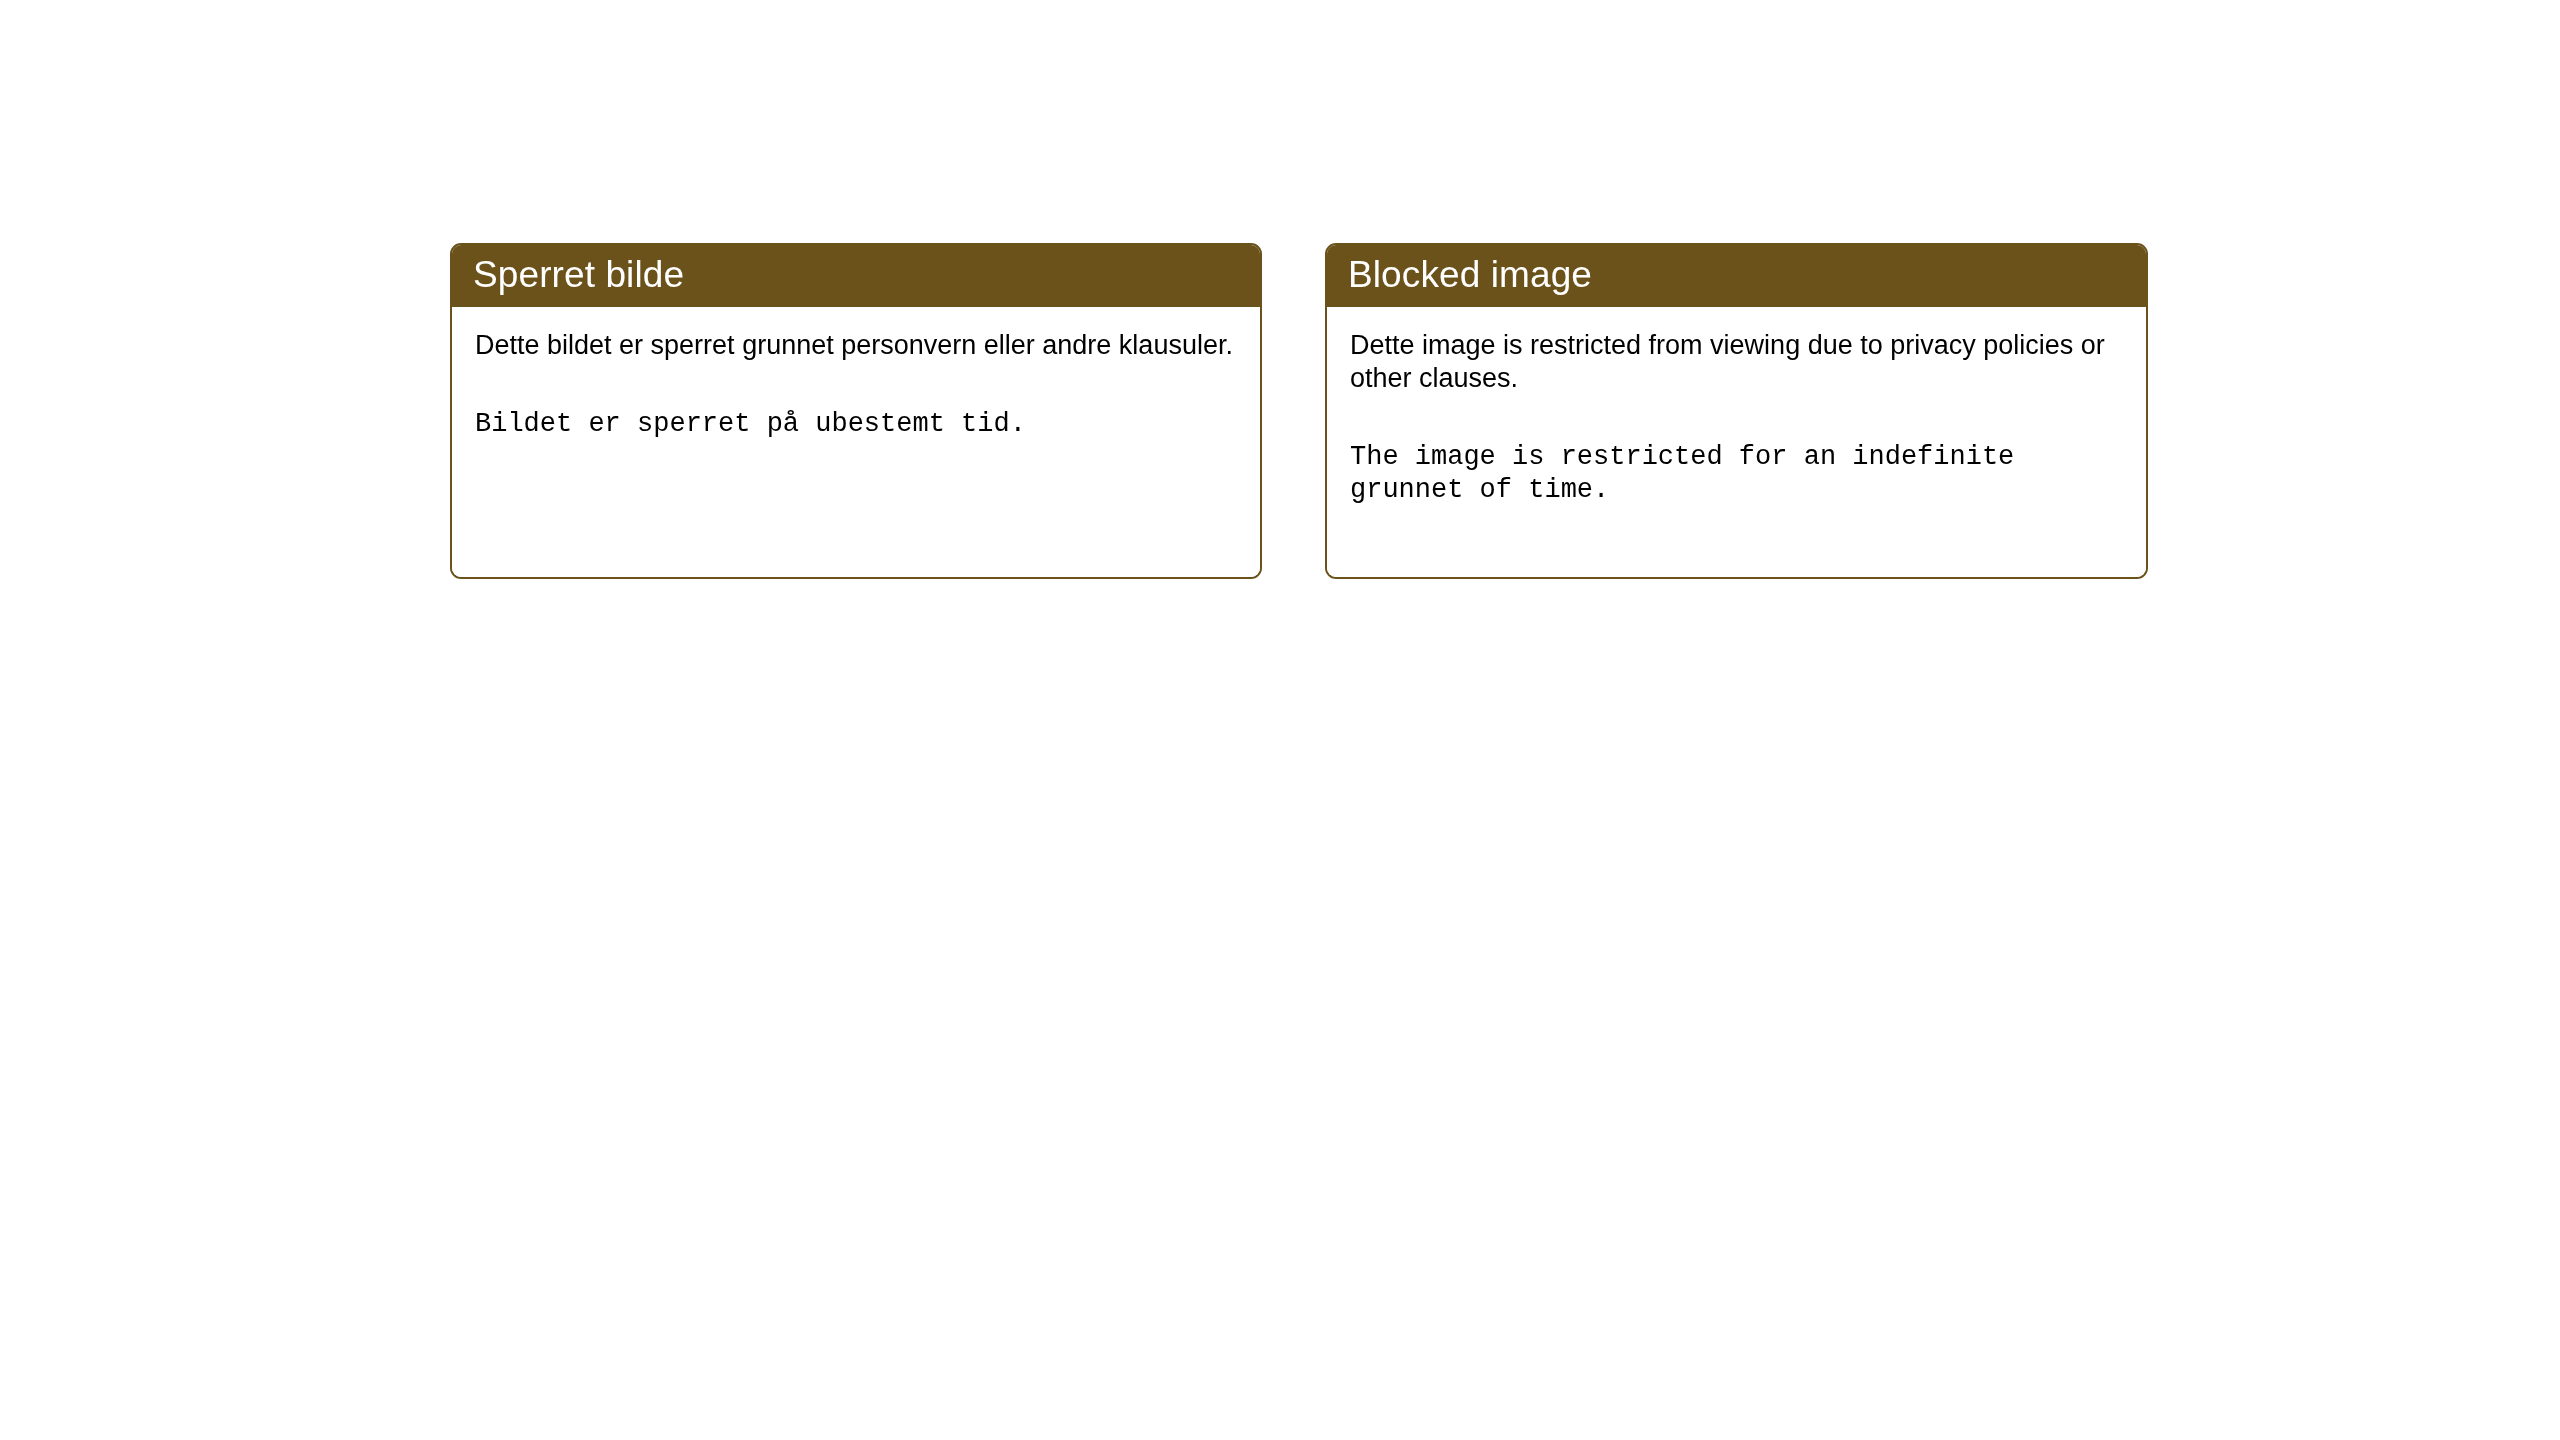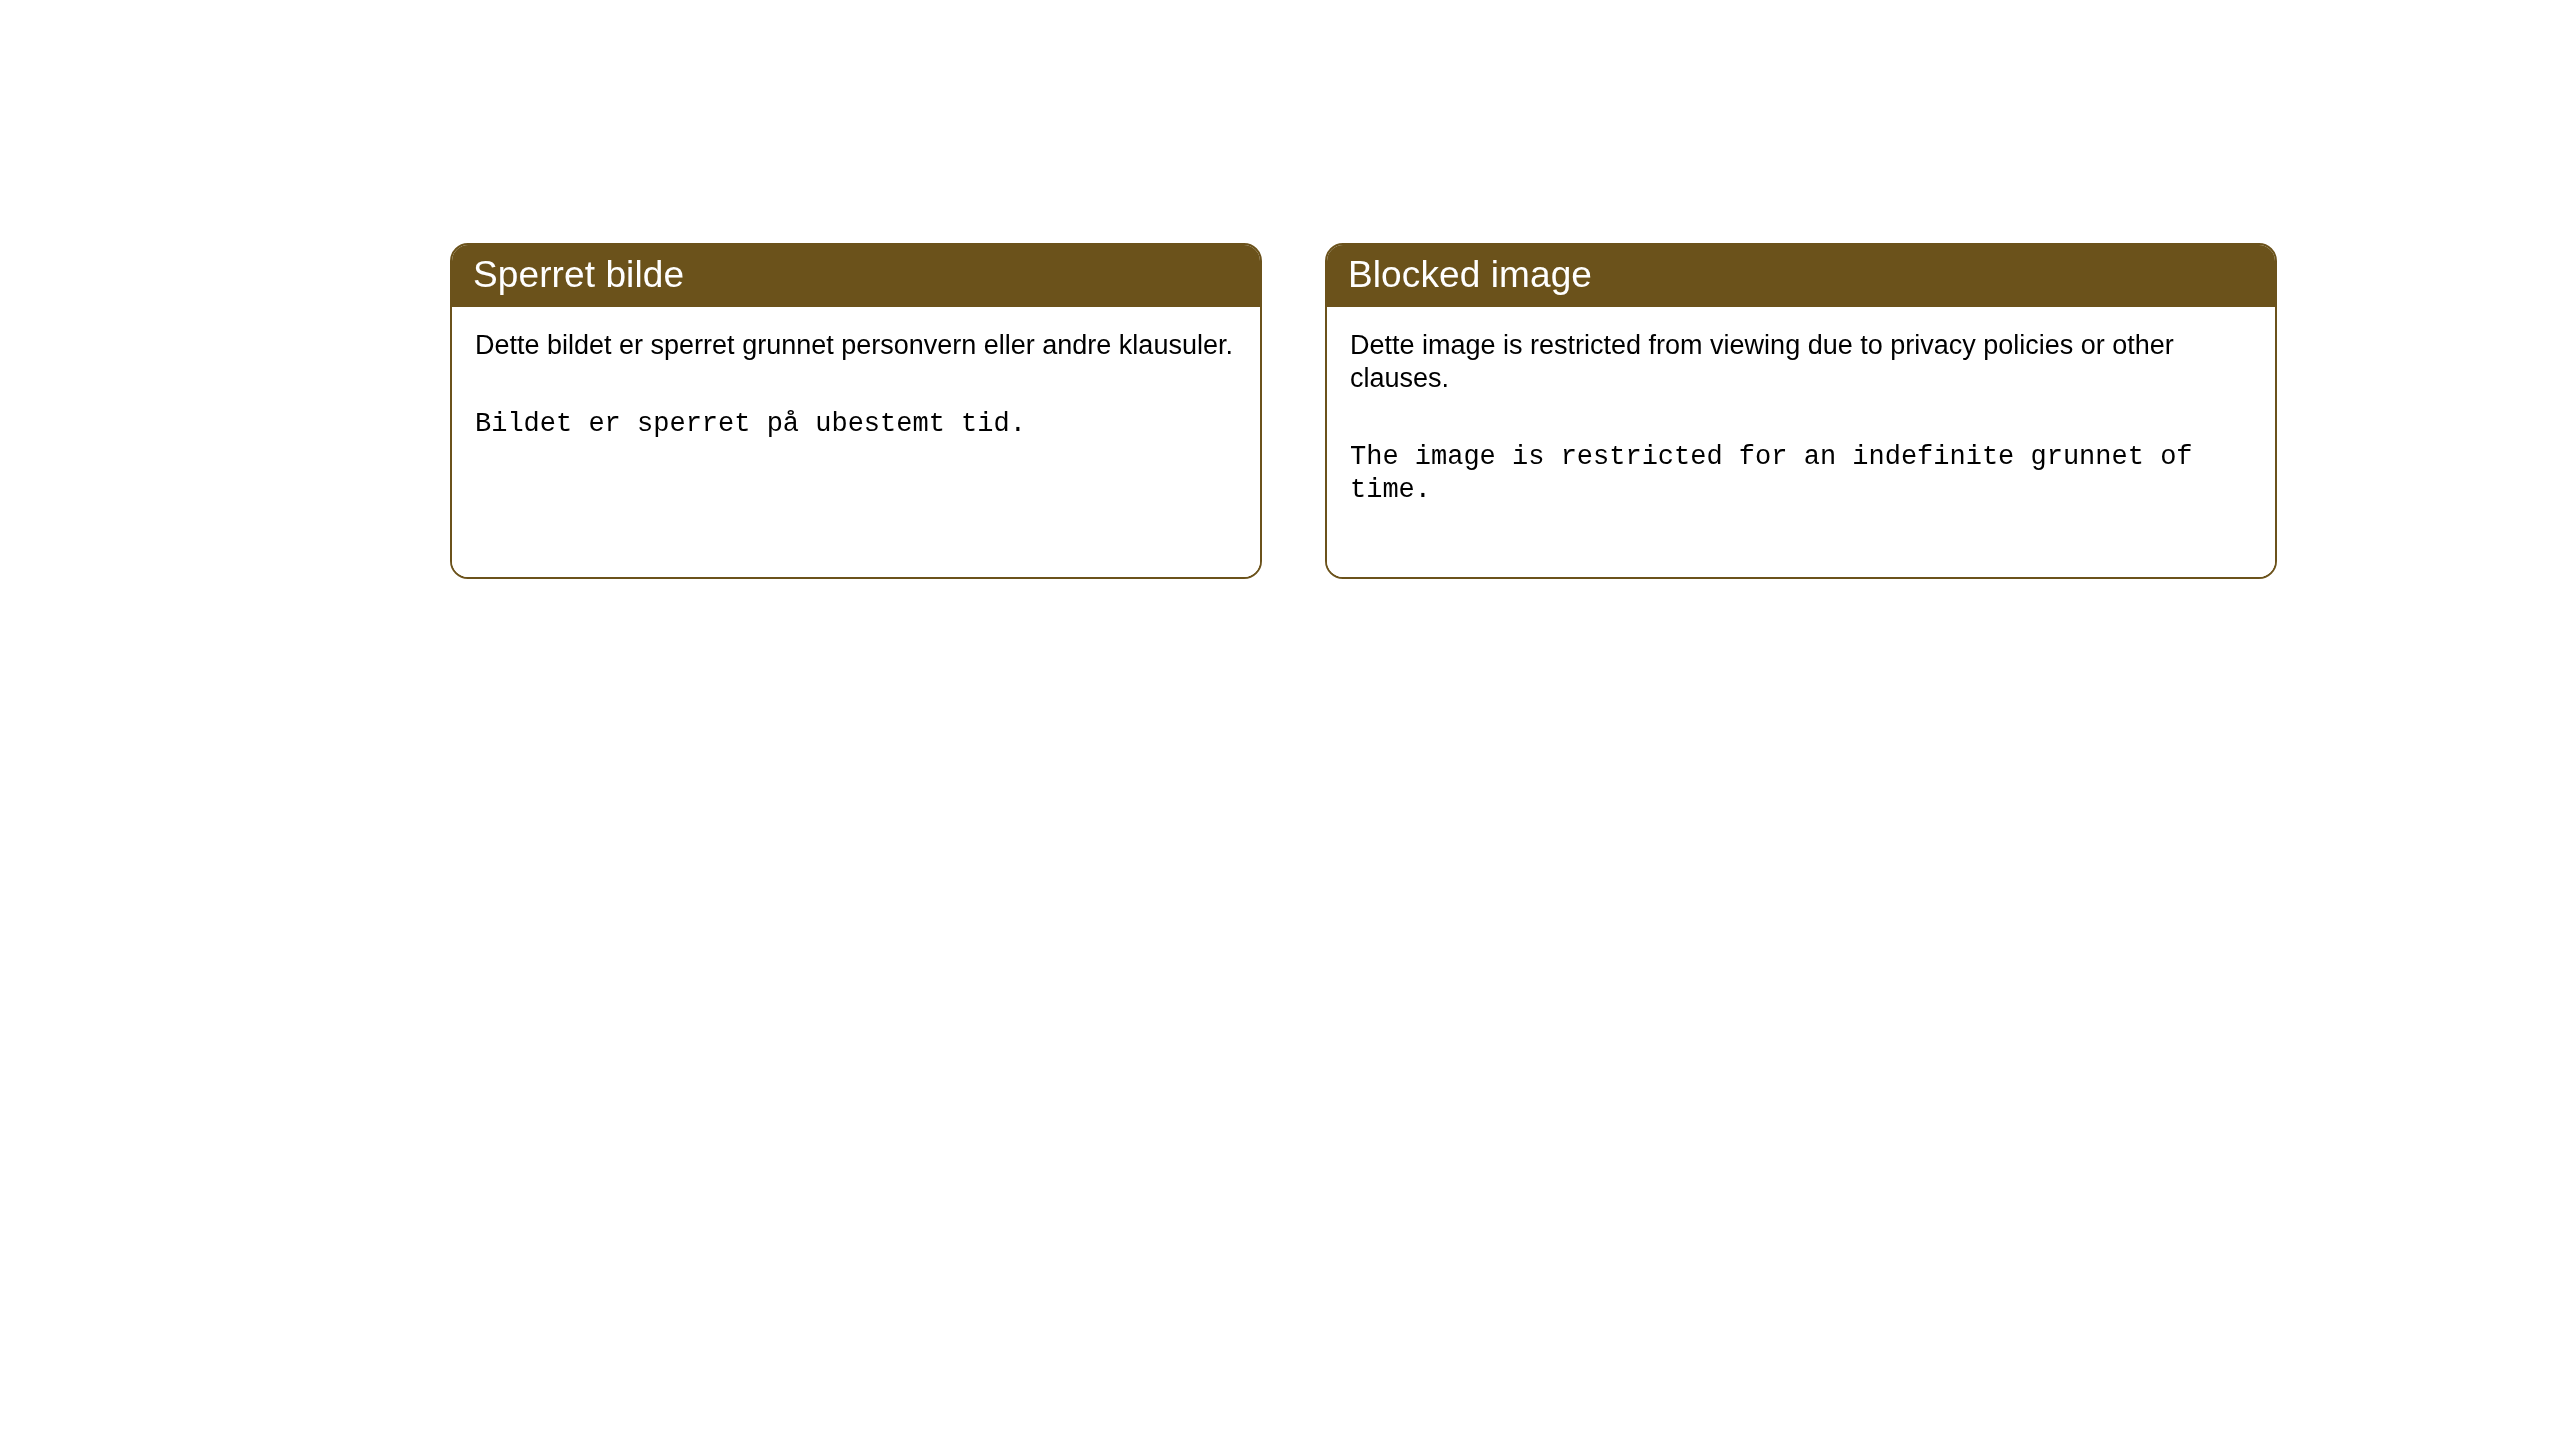--- a/index.html
+++ b/index.html
@@ -21,33 +21,33 @@
     top: 243px;
     display: flex;
     align-items: flex-start;
     gap: 63px;
   }
 
   .panel {
     box-sizing: border-box;
     background: #ffffff;
     border: 2px solid #6b521b;
-    border-radius: 18px;
+    border-radius: 11px;
     overflow: hidden;
     display: flex;
     flex-direction: column;
   }
 
   .panel-blocked-no {
     width: 812px;
     height: 336px;
   }
 
   .panel-blocked-en {
-    width: 952px;
+    width: 823px;
     height: 336px;
   }
 
   .panel-header {
     background: #6b521b;
     color: #ffffff;
     font-size: 37px;
     line-height: 1;
     padding: 11px 0 14px 21px;
     letter-spacing: 0.1px;

